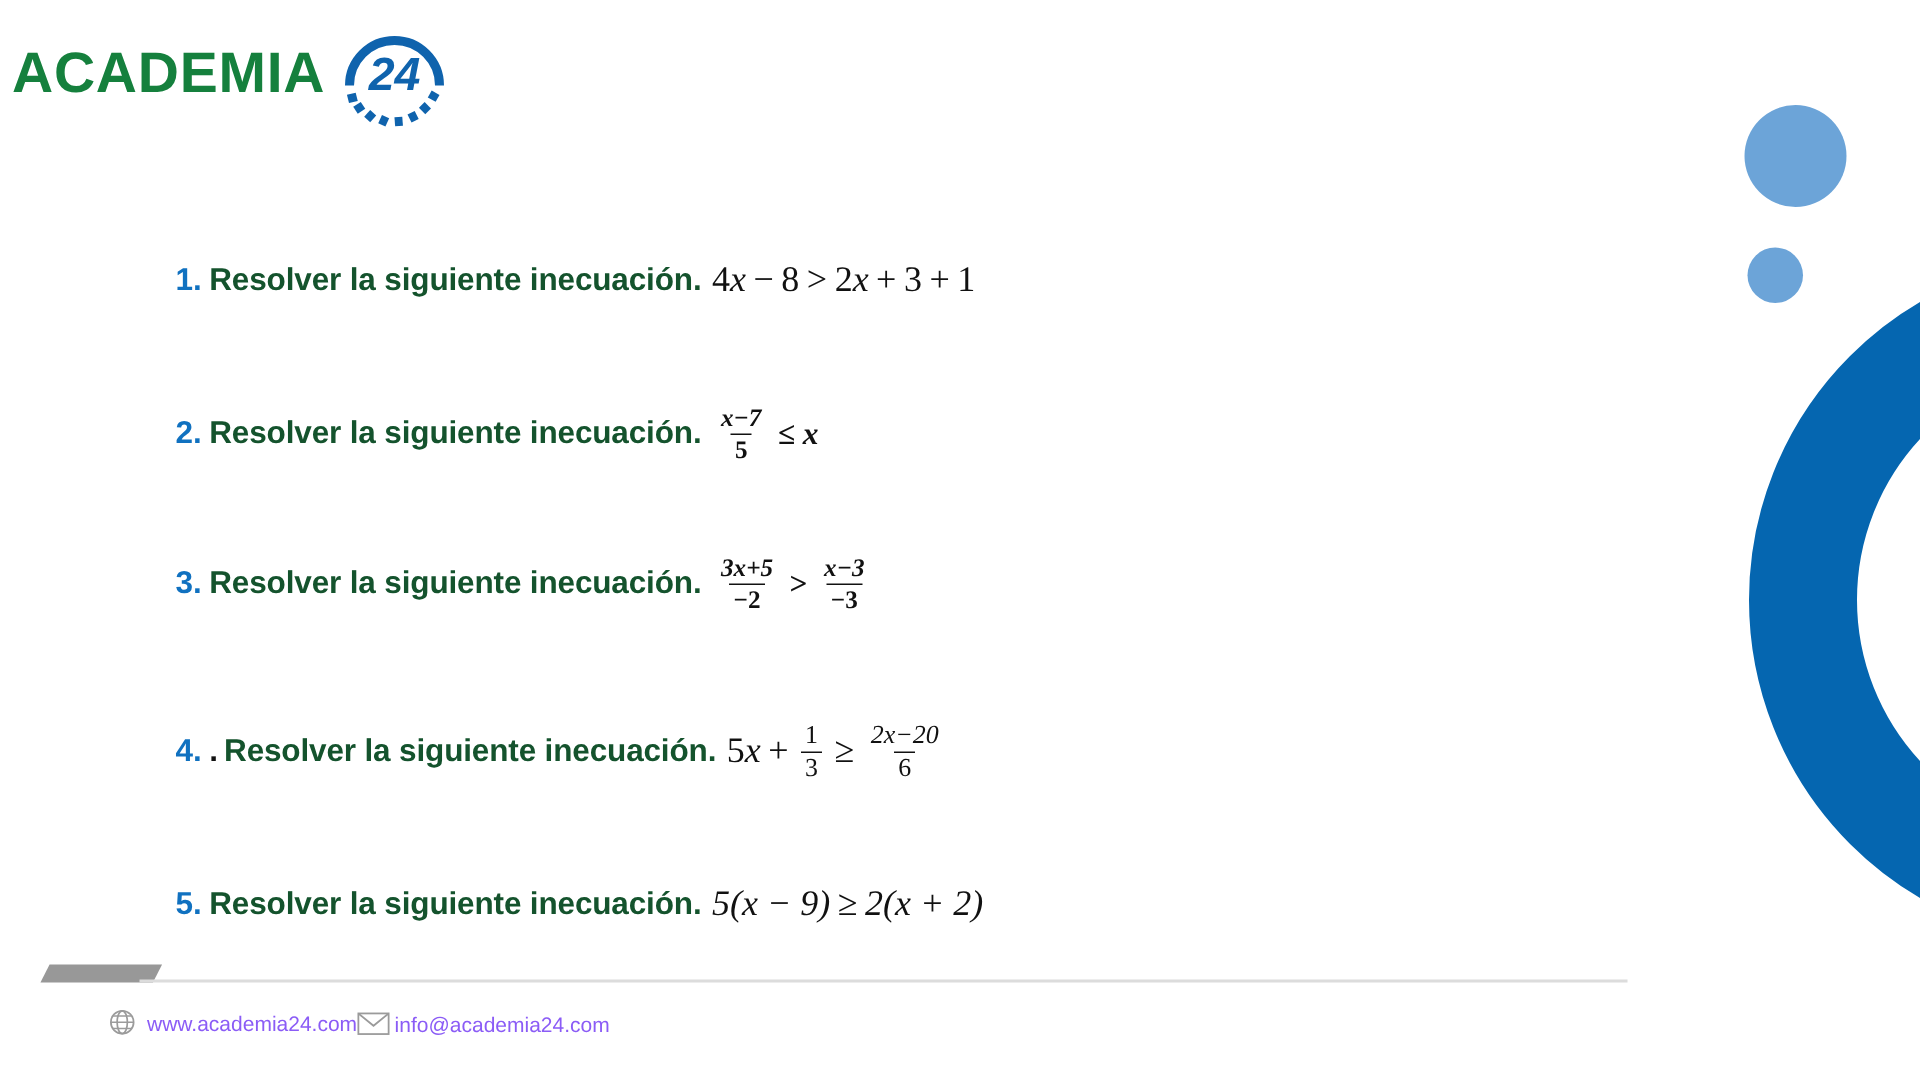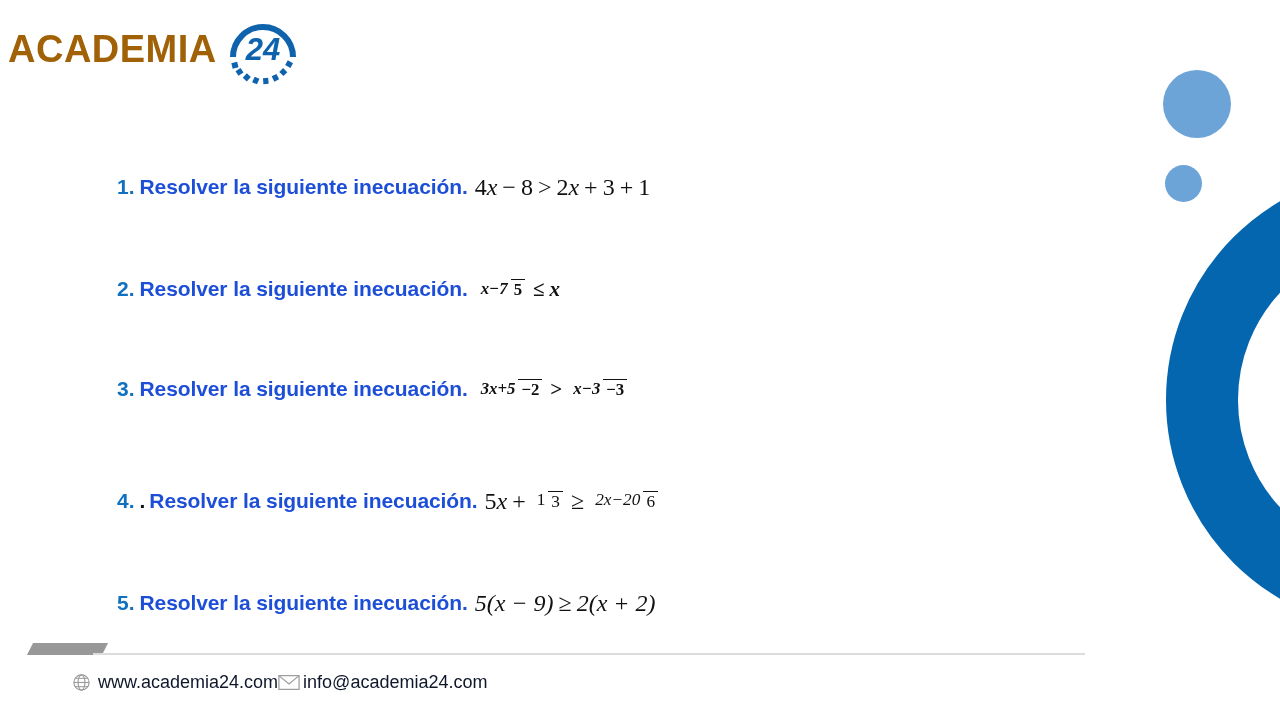--- a/index.html
+++ b/index.html
@@ -55,21 +55,21 @@
     top: 14px;
     display: flex;
     align-items: center;
     height: 70px;
   }
   .logo-word {
     font-family: "Liberation Sans", sans-serif;
     font-weight: bold;
     font-size: 38px;
     letter-spacing: 0.5px;
-    color: #a16207;
+    color: #15803d;
     line-height: 1;
   }
   .logo-badge {
     position: relative;
     margin-left: 8px;
     width: 76px;
     height: 76px;
     font-style: italic;
   }
   .logo-badge svg { display: block; }
@@ -101,21 +101,21 @@
     margin-right: 5px;
   }
   .pnum-extra {
     color: #111111;
     font-weight: bold;
     font-size: 21px;
     font-family: "Liberation Sans", sans-serif;
     margin-right: 4px;
   }
   .ptext {
-    color: #1d4ed8;
+    color: #14532d;
     font-weight: bold;
     font-size: 21px;
     font-family: "Liberation Sans", sans-serif;
     letter-spacing: -0.1px;
   }
 
   
   .math {
     font-family: "Liberation Serif", serif;
     font-size: 24px;
@@ -124,20 +124,21 @@
     display: inline-flex;
     align-items: center;
     line-height: 1;
   }
   .math.bold { font-weight: bold; font-size: 21px; }
   .mvar { font-style: italic; }
   .op { margin: 0 5px; }
 
   .frac {
     display: inline-flex;
+    flex-direction: column;
     align-items: center;
     justify-content: space-between;
     vertical-align: middle;
     margin: 0 3px;
     line-height: 1.05;
   }
   .frac .num {
     padding: 0 3px 1px 3px;
     font-size: 0.80em;
   }
@@ -172,22 +173,22 @@
     width: 992px;
     height: 1.5px;
     background: #dcdcdc;
   }
   .footer {
     position: absolute;
     left: 72px;
     top: 672px;
     display: flex;
     align-items: flex-end;
-    color: #0f172a;
-    font-size: 18px;
+    color: #8b5cf6;
+    font-size: 14px;
     font-family: "Liberation Sans", sans-serif;
   }
   .footer-item {
     display: flex;
     align-items: center;
   }
   .footer-item + .footer-item { }
   .footer-item svg { display: block; margin-right: 7px; }
   .footer-item .mail-svg { margin-right: 3px; }
 </style>

